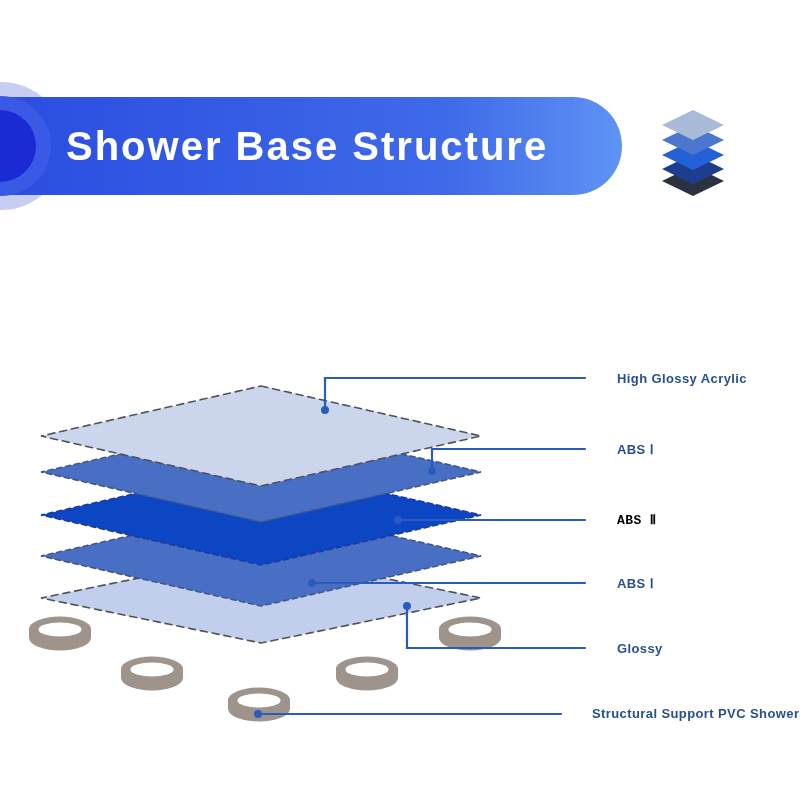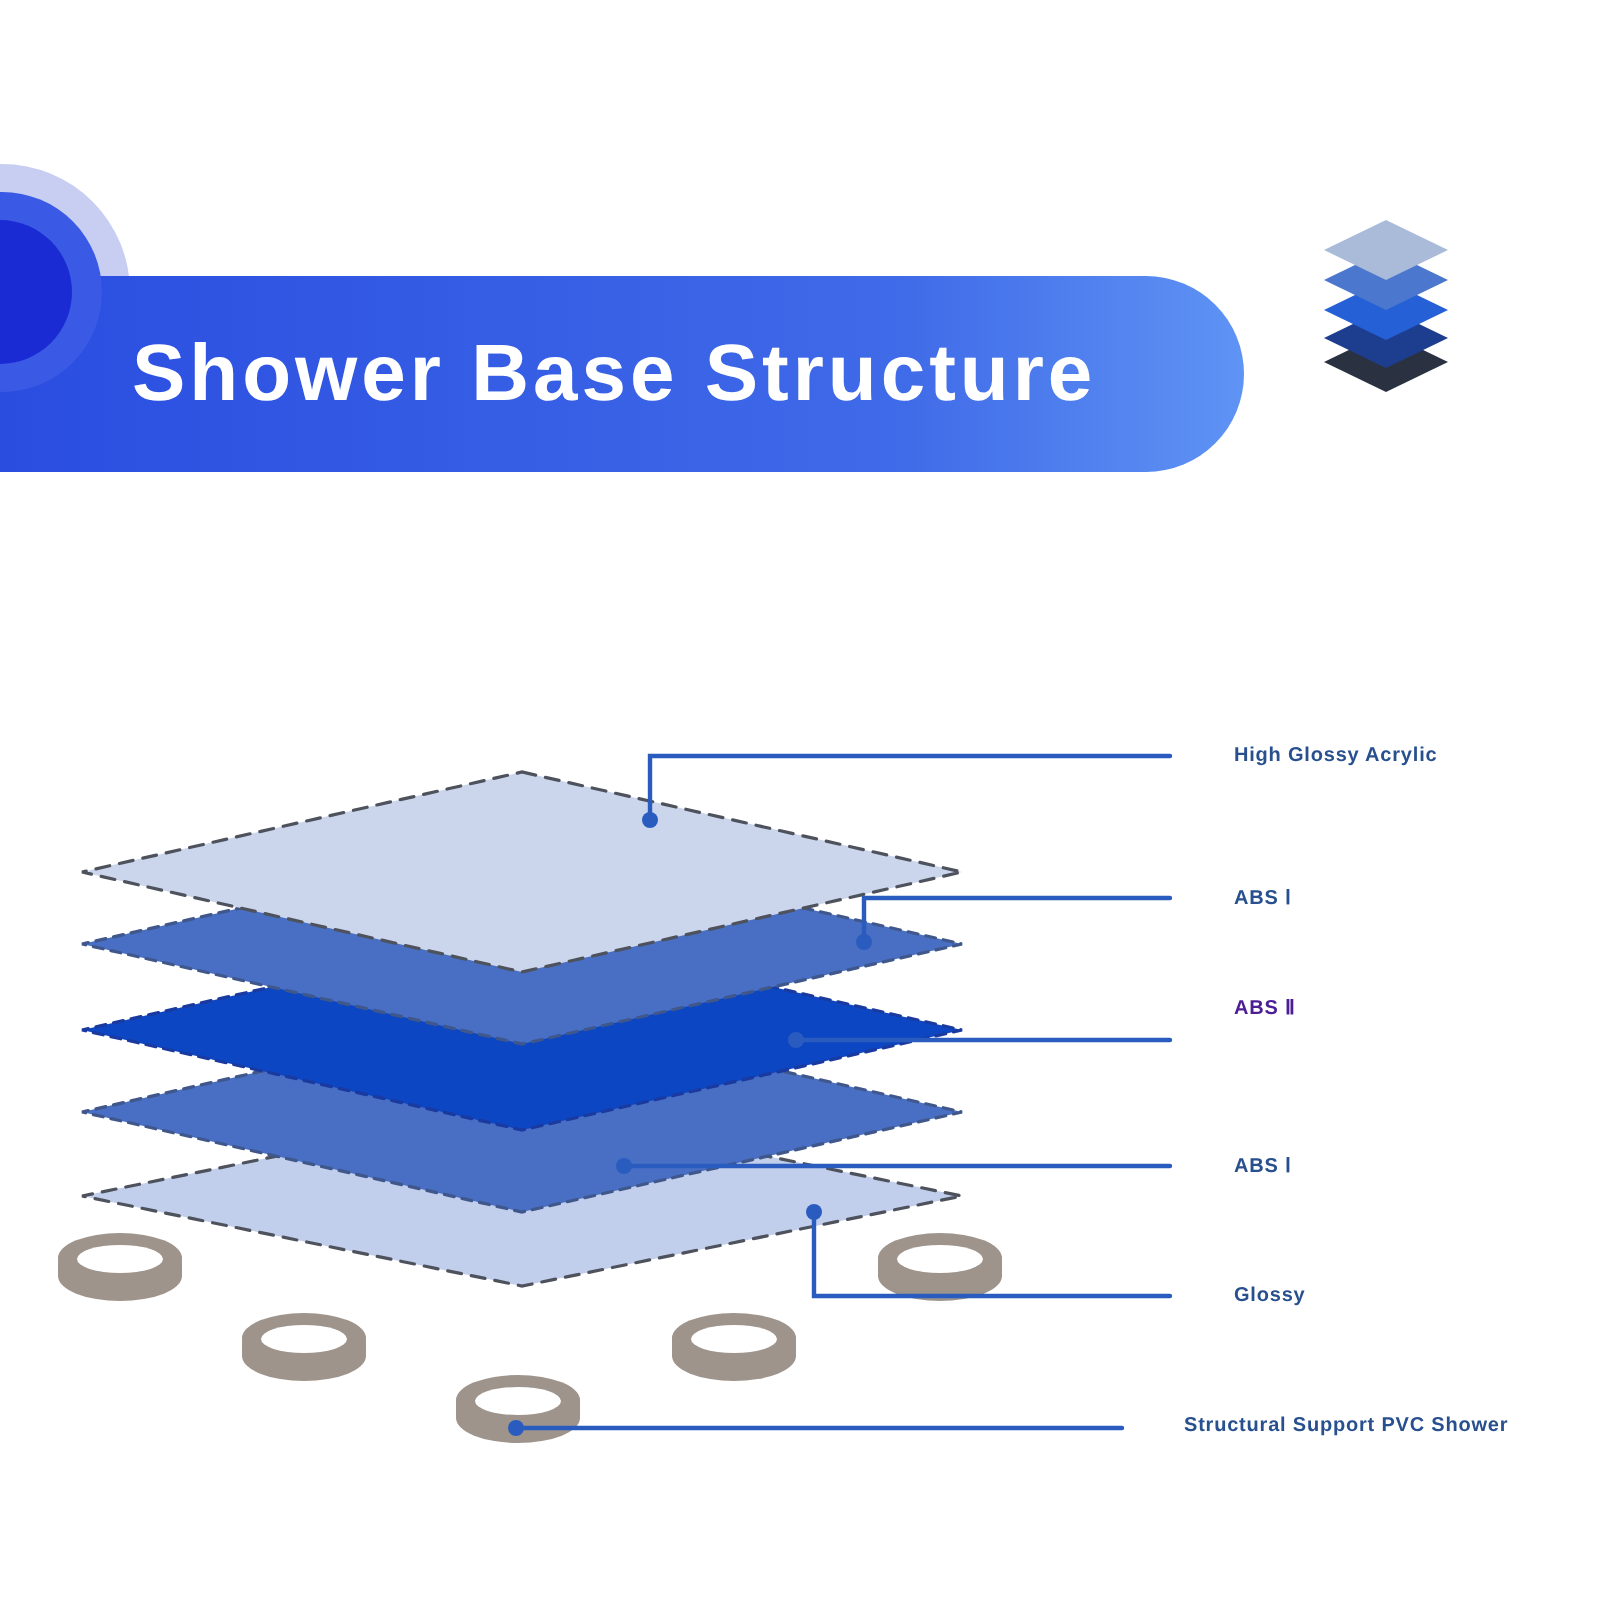--- a/index.html
+++ b/index.html
@@ -9,36 +9,36 @@
     position:relative;overflow:hidden;
   }
   .page{position:absolute;inset:0;width:800px;height:800px;}
 
   
   .decor-circle{position:absolute;border-radius:50%;}
   .circle-outer{width:128px;height:128px;left:-63px;top:82px;z-index:1;}
   .banner{
     position:absolute;left:0;top:97px;width:622px;height:98px;
     border-radius:0 49px 49px 0;z-index:2;
-    display:flex;align-items:center;margin-top:41px;
+    display:flex;align-items:center;
   }
   .circle-mid{width:100px;height:100px;left:-49px;top:96px;z-index:3;}
   .circle-inner{width:72px;height:72px;left:-36px;top:110px;z-index:4;}
   .page-title{
     margin:0;padding-left:66px;z-index:5;position:relative;
     color:#ffffff;font-size:40px;font-weight:700;letter-spacing:2px;
     white-space:nowrap;
   }
   #layers-icon{position:absolute;left:648px;top:103px;width:92px;height:96px;z-index:2;}
 
   
   #diagram{position:absolute;left:0;top:0;width:800px;height:800px;z-index:1;}
   .layer-label{
     position:absolute;transform:translateY(-50%);
-    font-size:10px;font-weight:700;letter-spacing:.4px;white-space:nowrap;
+    font-size:13px;font-weight:700;letter-spacing:.4px;white-space:nowrap;
   }
 </style>
 </head>
 <body>
 
 <div class="page">
 
   <svg id="diagram" viewBox="0 0 800 800">
       <polygon points="261,553 481,598 261,643 41,598" fill="#c2cfec" stroke="#4e525c" stroke-width="1.6" stroke-dasharray="7 5" stroke-linecap="round"></polygon>
       <polygon points="261,506 481,556 261,606 41,556" fill="#486fc4" stroke="#3f578a" stroke-width="1.6" stroke-dasharray="5 4" stroke-linecap="round"></polygon>
@@ -85,21 +85,21 @@
       <circle cx="312" cy="583" r="4" fill="#2a5cc0"></circle>
       <polyline points="407,606 407,648 585,648" fill="none" stroke="#2a5cc0" stroke-width="2.2" stroke-linecap="round"></polyline>
       <circle cx="407" cy="606" r="4" fill="#2a5cc0"></circle>
       <polyline points="258,714 561,714" fill="none" stroke="#2a5cc0" stroke-width="2.2" stroke-linecap="round"></polyline>
       <circle cx="258" cy="714" r="4" fill="#2a5cc0"></circle>
     </svg>
 
   <div id="labels">
       <div class="layer-label" style="left: 617px; top: 378px; color: rgb(40, 80, 143);">High Glossy Acrylic</div>
       <div class="layer-label" style="left: 617px; top: 449px; color: rgb(40, 80, 143);">ABS Ⅰ</div>
-      <div class="layer-label" style="left: 617px; top: 504px; color: #4c1d95;">ABS Ⅱ</div>
+      <div class="layer-label" style="left: 617px; top: 520px; color: #000000; font-family: Liberation Mono, monospace;">ABS Ⅱ</div>
       <div class="layer-label" style="left: 617px; top: 583px; color: rgb(40, 80, 143);">ABS Ⅰ</div>
       <div class="layer-label" style="left: 617px; top: 648px; color: rgb(40, 80, 143);">Glossy</div>
       <div class="layer-label" style="left: 592px; top: 713px; color: rgb(40, 80, 143);">Structural Support PVC Shower</div>
     </div>
 
   <div class="decor-circle circle-outer" style="background: rgb(199, 206, 242);"></div>
   <div class="banner" style="background: linear-gradient(90deg, rgb(42, 77, 224) 0%, rgb(63, 106, 232) 72%, rgb(95, 147, 244) 100%);">
     <h1 class="page-title" style="color: rgb(255, 255, 255);">Shower Base Structure</h1>
   </div>
   <div class="decor-circle circle-mid" style="background: rgb(58, 90, 230);"></div>

